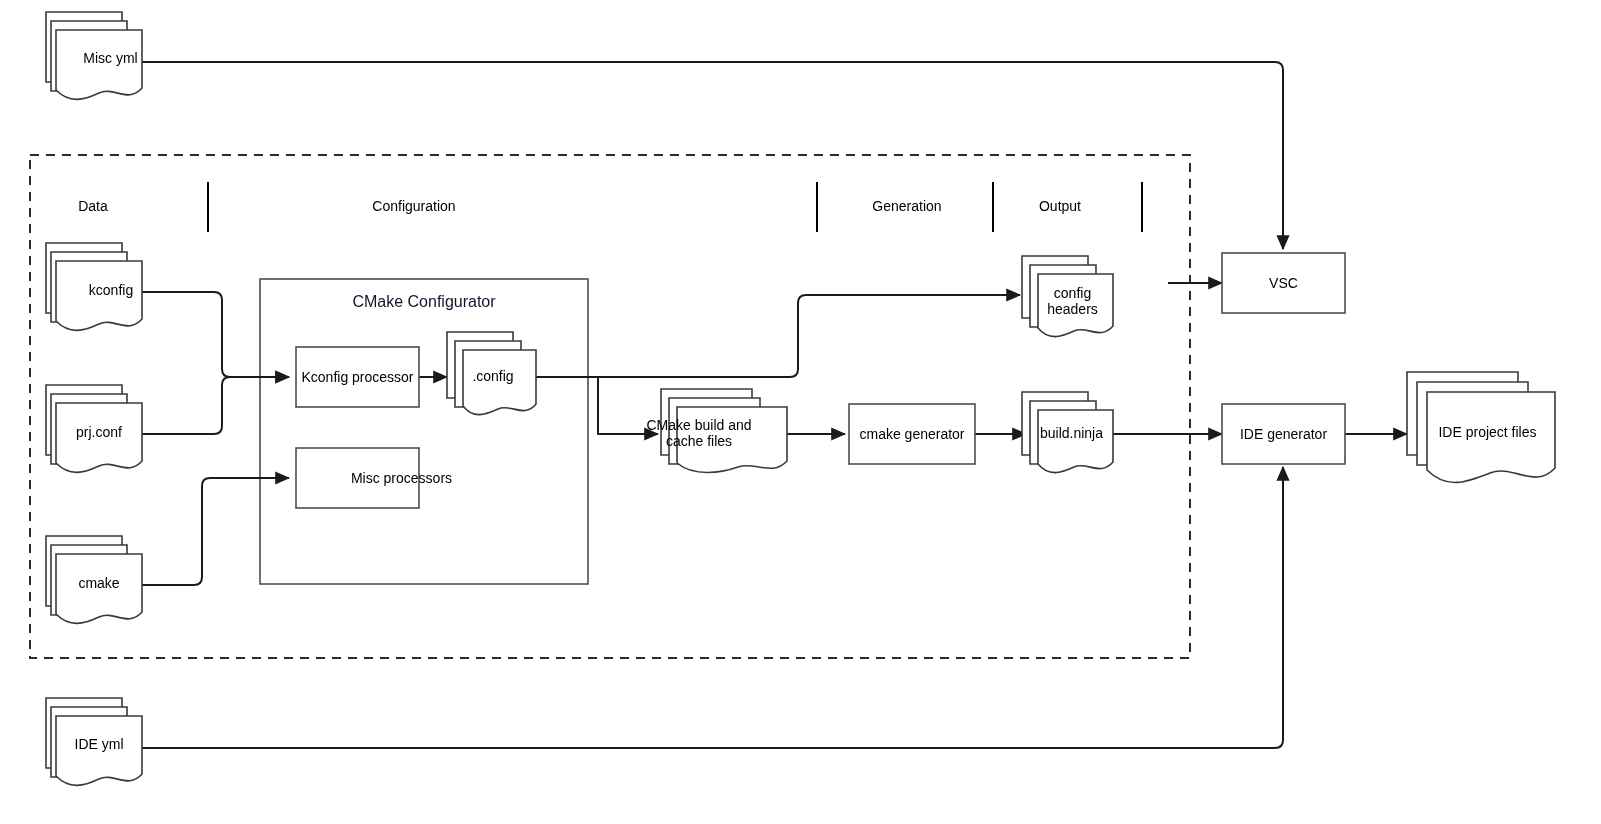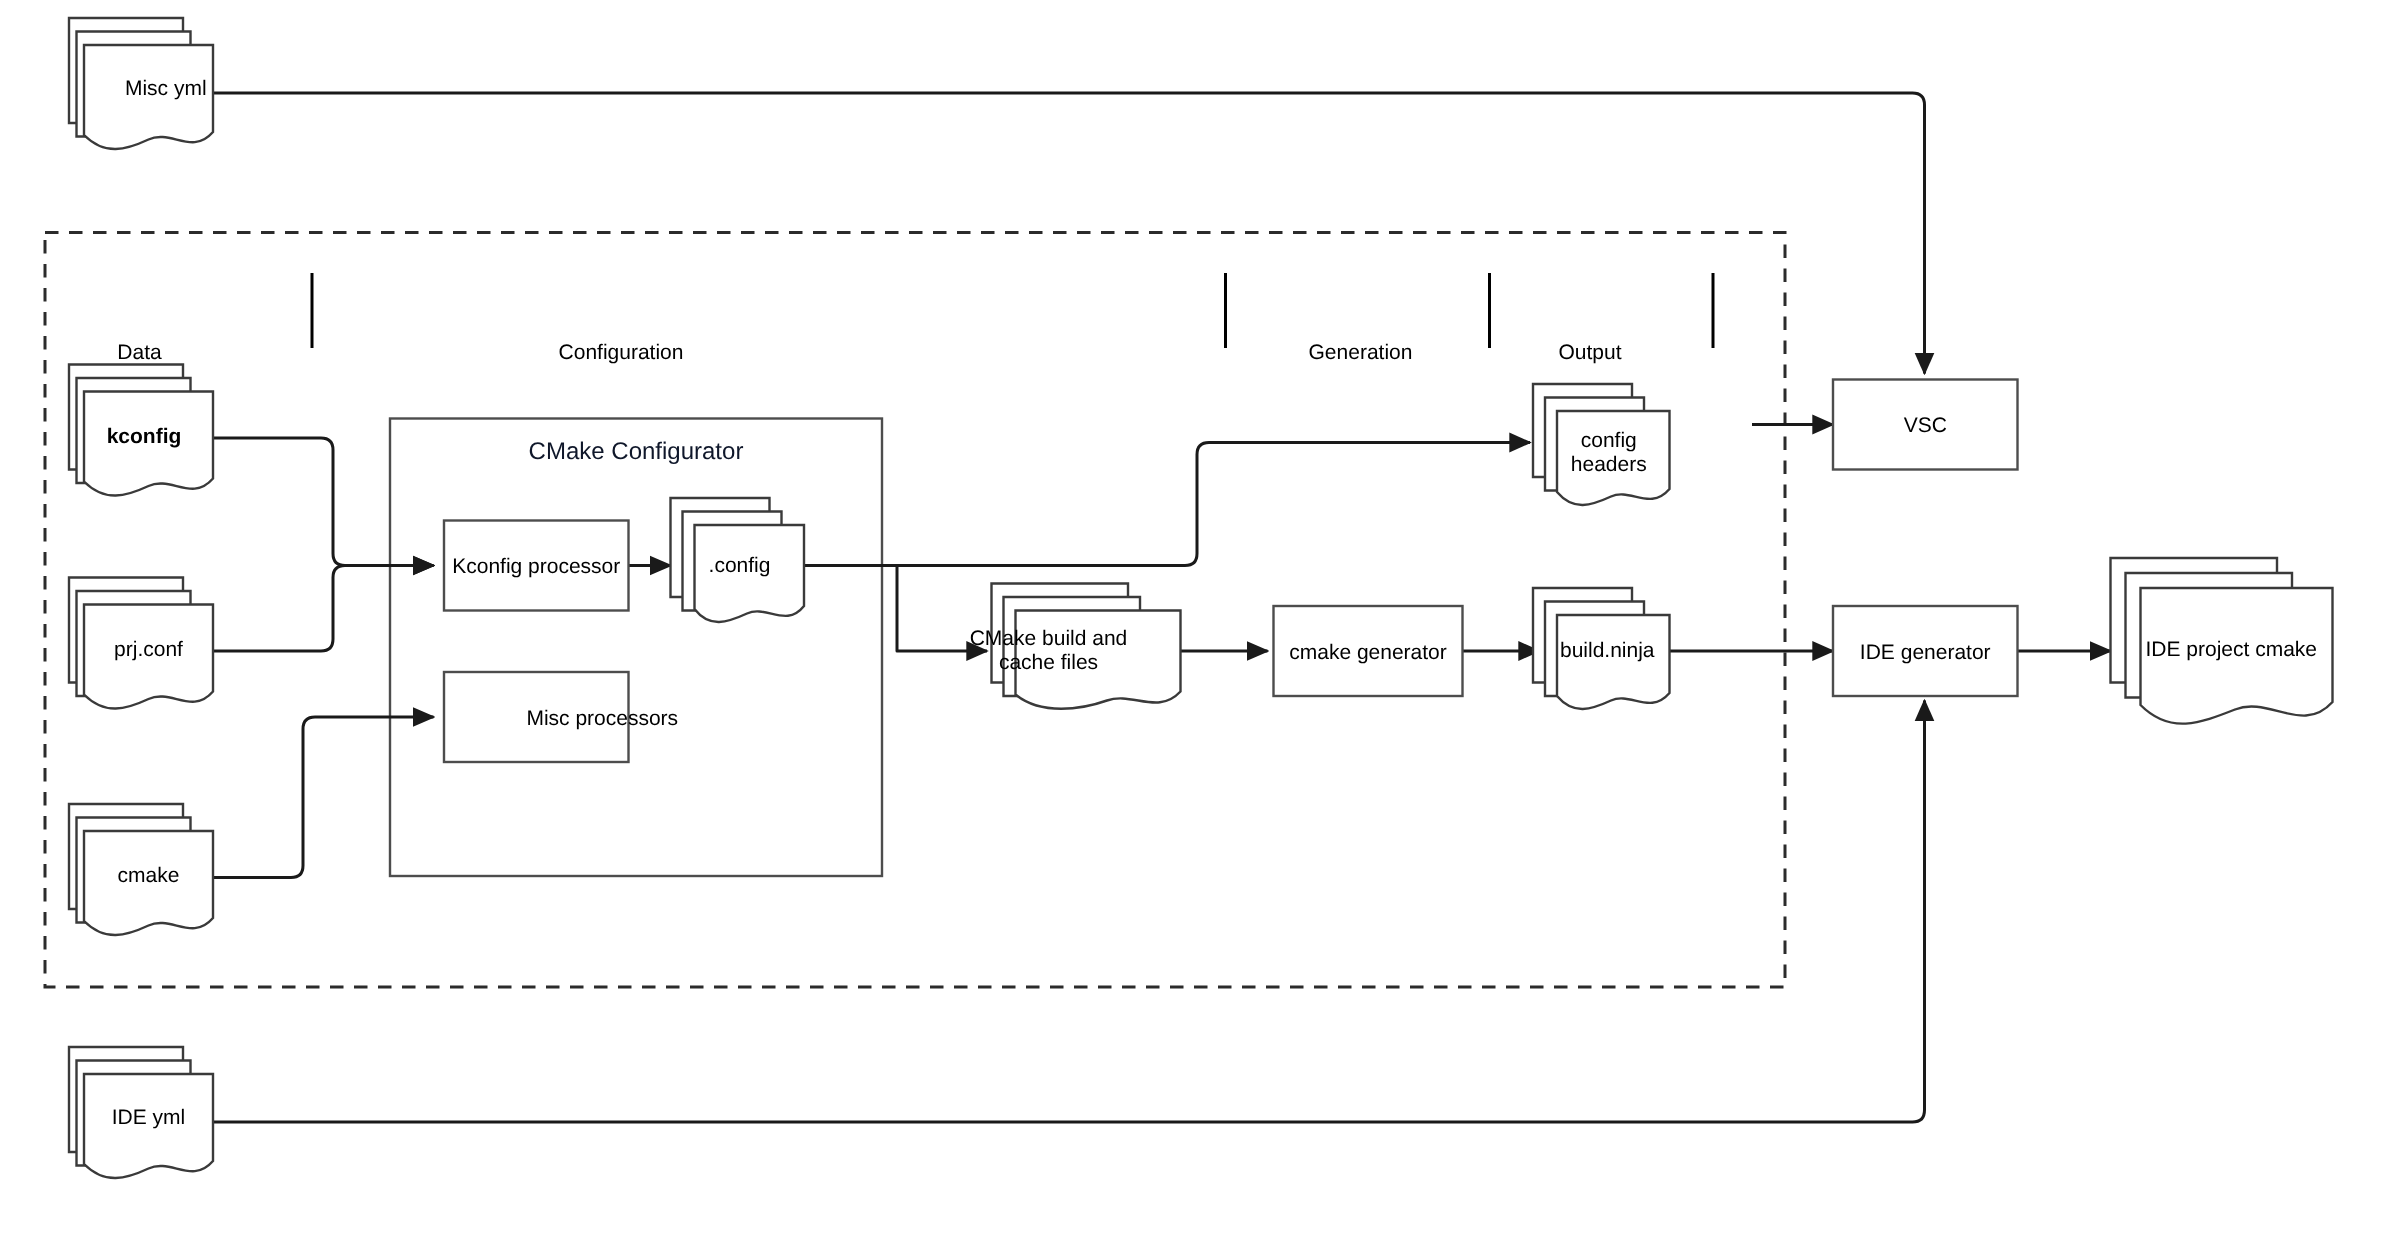--- a/index.html
+++ b/index.html
@@ -36,21 +36,20 @@
     pointer-events: none;
     font-family: "Liberation Sans", sans-serif;
   }
   .lane-title {
     position: absolute;
     font-size: 14px;
     color: #000000;
     text-align: center;
     white-space: nowrap;
     font-family: "Liberation Sans", sans-serif;
-    margin-top: 28px;
   }
   .group-title {
     position: absolute;
     font-size: 16px;
     color: #0f172a;
     text-align: center;
     white-space: nowrap;
     font-family: "Liberation Sans", sans-serif;
   }
   .hit {
@@ -201,37 +200,37 @@
 
   <div class="lane-title" style="left:33px; top:198px; width:120px;">Data</div>
   <div class="lane-title" style="left:324px; top:198px; width:180px;">Configuration</div>
   <div class="lane-title" style="left:827px; top:198px; width:160px;">Generation</div>
   <div class="lane-title" style="left:1000px; top:198px; width:120px;">Output</div>
 
   <div class="group-title" style="left:260px; top:293px; width:328px;">CMake Configurator</div>
 
   <div class="shape-label" style="left:56px; top:50px; width:109px;">Misc yml</div>
 
-  <div class="shape-label" style="left:48px; top:282px; width:96px;font-weight:bold;">kconfig</div>
+  <div class="shape-label" style="left:63px; top:282px; width:96px;">kconfig</div>
 
   <div class="shape-label" style="left:56px; top:424px; width:86px;">prj.conf</div>
 
   <div class="shape-label" style="left:56px; top:575px; width:86px;">cmake</div>
 
   <div class="shape-label" style="left:450px; top:368px; width:86px;">.config</div>
 
   <div class="shape-label" style="left:642px; top:417px; width:114px;">CMake build and
 cache files</div>
 
   <div class="shape-label" style="left:1032px; top:285px; width:81px;">config
 headers</div>
 
   <div class="shape-label" style="left:1030px; top:425px; width:83px;">build.ninja</div>
 
-  <div class="shape-label" style="left:1420px; top:424px; width:135px;">IDE project cmake</div>
+  <div class="shape-label" style="left:1420px; top:424px; width:135px;">IDE project files</div>
 
   <div class="shape-label" style="left:56px; top:736px; width:86px;">IDE yml</div>
 
   <div class="shape-label" style="left:296px; top:369px; width:123px;">Kconfig processor</div>
 
   <div class="shape-label" style="left:296px; top:470px; width:123px;padding-left:44px;">Misc processors</div>
 
   <div class="shape-label" style="left:849px; top:426px; width:126px;">cmake generator</div>
 
   <div class="shape-label" style="left:1222px; top:275px; width:123px;">VSC</div>

